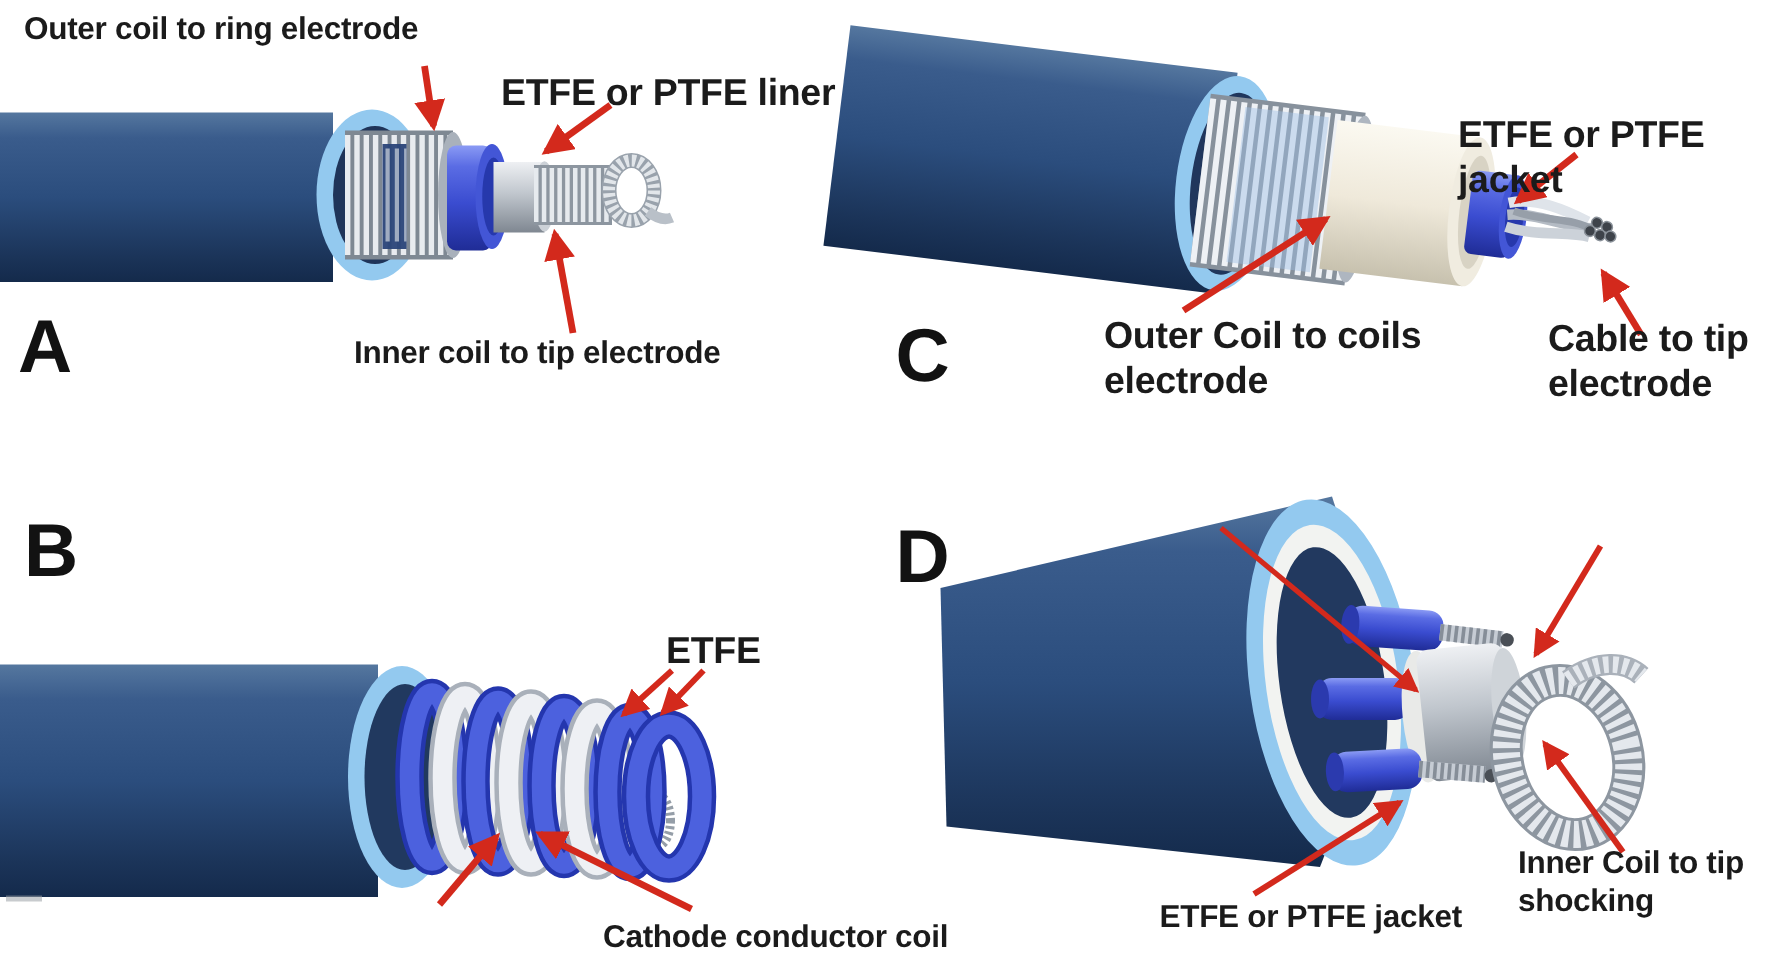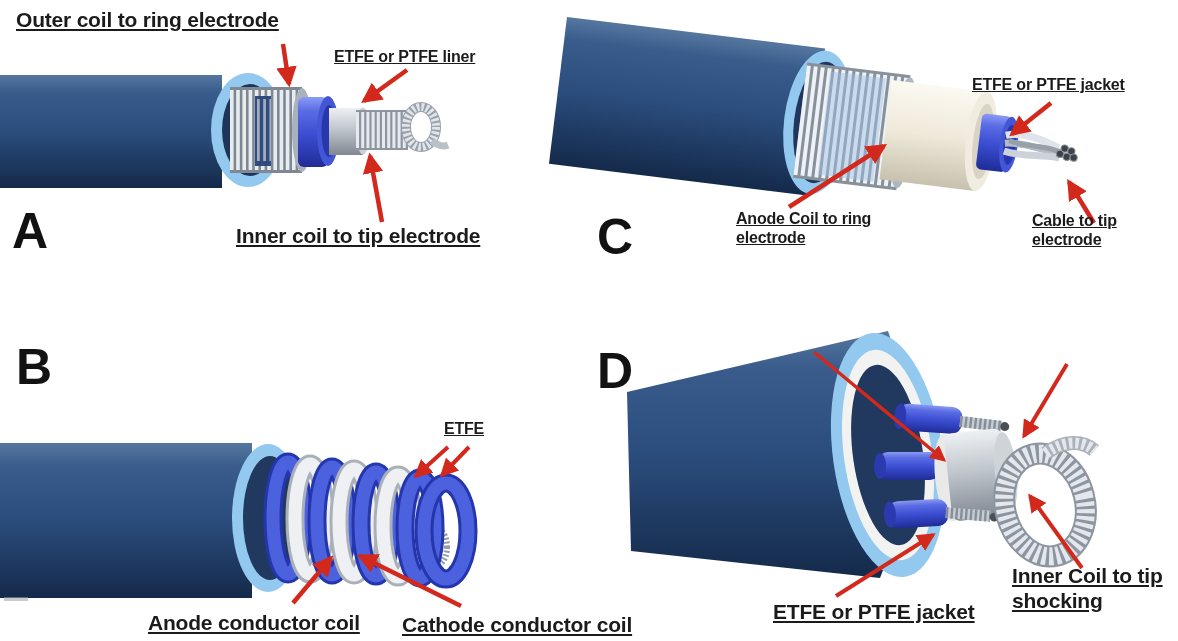--- a/index.html
+++ b/index.html
@@ -4,24 +4,24 @@
 <style>
   html,body{margin:0;padding:0;background:#fff;}
   .stage{
     position:relative;width:1178px;height:641px;overflow:hidden;
     background:var(--background,#ffffff);
     font-family:"Liberation Sans",sans-serif;
   }
   .stage svg{position:absolute;inset:0;display:block;}
   .lbl{
     position:absolute;font-weight:bold;color:var(--text,#1b1b1b);
-    white-space:pre-line;line-height:1.18;letter-spacing:-0.2px;text-decoration:underline;
+    white-space:pre-line;line-height:1.18;letter-spacing:-0.2px;
   }
   .s21{font-size:21px}
-  .s20{font-size:16px}
+  .s20{font-size:25px}
   .letter{
     position:absolute;font-weight:bold;color:#121212;
     font-size:50px;line-height:1;letter-spacing:-1px;
   }
 </style>
 </head>
 <body>
 
 <div class="stage">
 
@@ -209,25 +209,24 @@
   <div class="letter" style="left:12px;top:206px">A</div>
   <div class="letter" style="left:16px;top:342px">B</div>
   <div class="letter" style="left:597px;top:212px">C</div>
   <div class="letter" style="left:597px;top:346px">D</div>
 
   <div class="lbl s21" style="left:16px;top:8px">Outer coil to ring electrode</div>
   <div class="lbl s20" style="left:334px;top:48px">ETFE or PTFE liner</div>
   <div class="lbl s21" style="left:236px;top:224px">Inner coil to tip electrode</div>
 
   <div class="lbl s20" style="left:444px;top:420px">ETFE</div>
-  <div class="lbl s21" style="left:148px;top:611px">Anode conductor coil</div>
   <div class="lbl s21" style="left:402px;top:613px">Cathode conductor coil</div>
 
   <div class="lbl s20" style="left:972px;top:76px">ETFE or PTFE jacket</div>
-  <div class="lbl s20" style="left:736px;top:210px">Anode Coil to ring
+  <div class="lbl s20" style="left:736px;top:210px">Outer Coil to coils
 electrode</div>
   <div class="lbl s20" style="left:1032px;top:212px">Cable to tip
 electrode</div>
 
   <div class="lbl s21" style="left:773px;top:600px">ETFE or PTFE jacket</div>
   <div class="lbl s21" style="left:1012px;top:564px">Inner Coil to tip
 shocking</div>
 
 </div>
 

